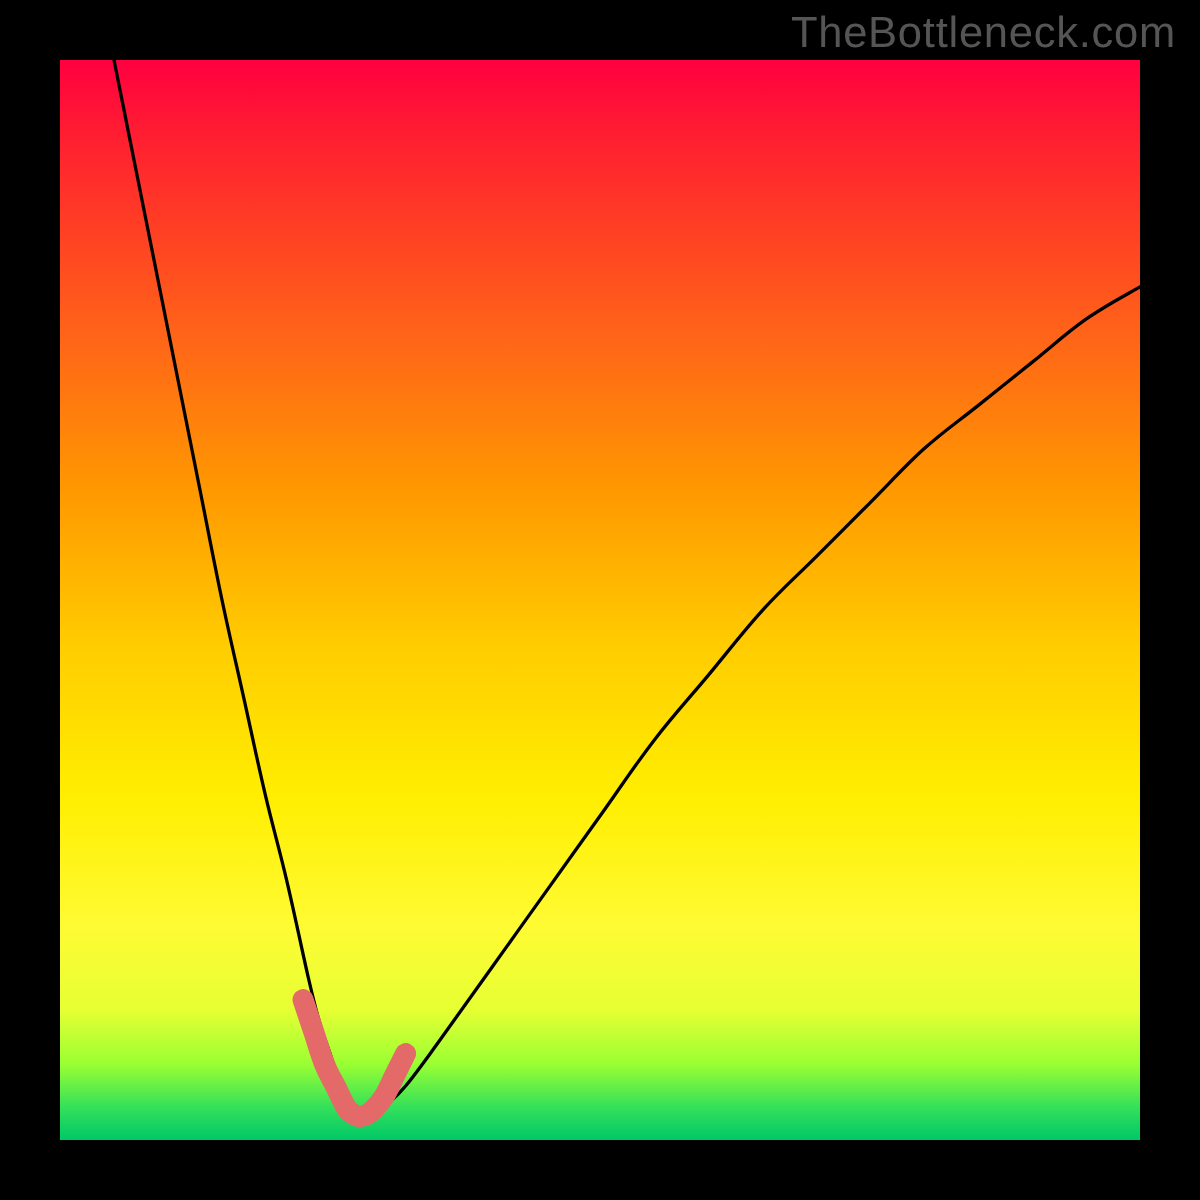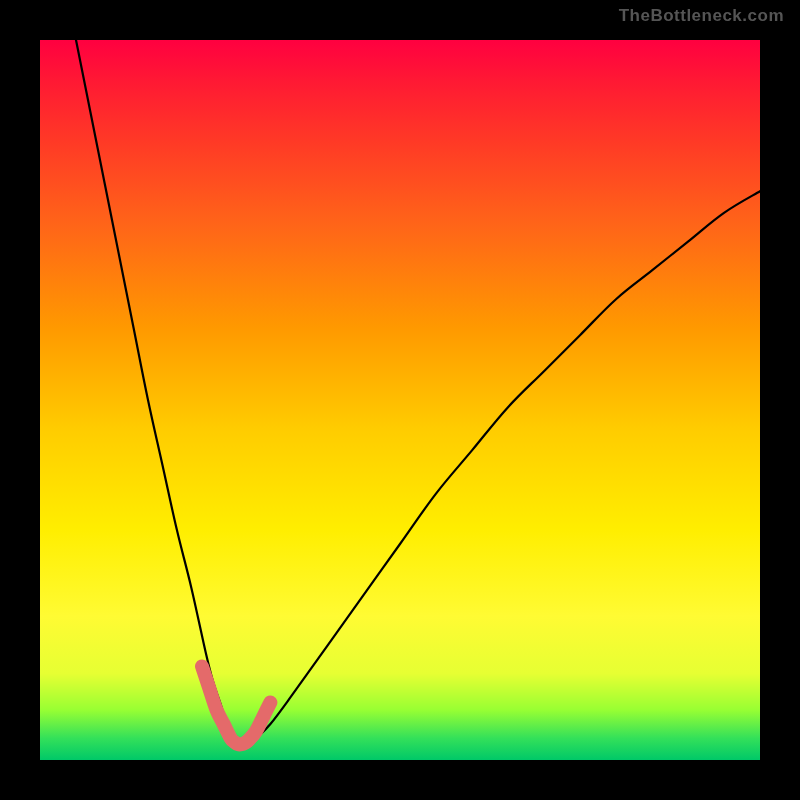--- a/index.html
+++ b/index.html
@@ -40,23 +40,23 @@
       #99ff33 93%,
       #33e05a 97%,
       #00c868 100%
     );
   }
   .watermark {
     position: absolute;
     top: 6px;
     right: 16px;
     color: #555;
-    font-size: 17px;
+    font-size: 29px;
     letter-spacing: 0.5px;
-    font-weight: 700;
+    font-weight: 400;
     user-select: none;
   }
   svg.curve {
     position: absolute;
     left: 0;
     top: 0;
     width: 720px;
     height: 720px;
     overflow: visible;
   }

